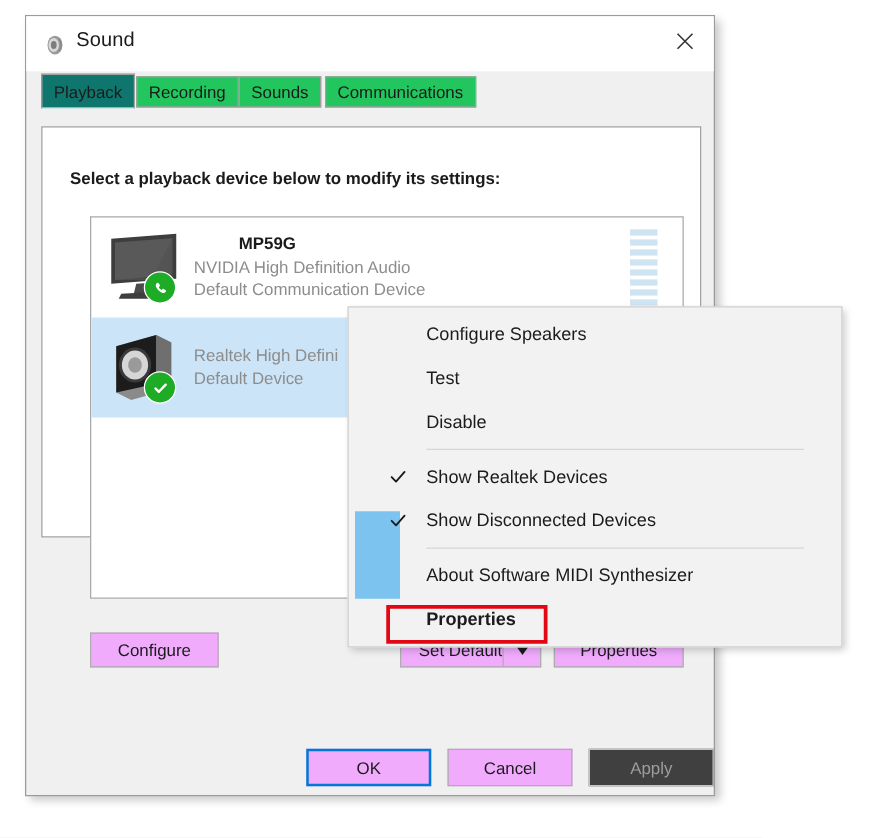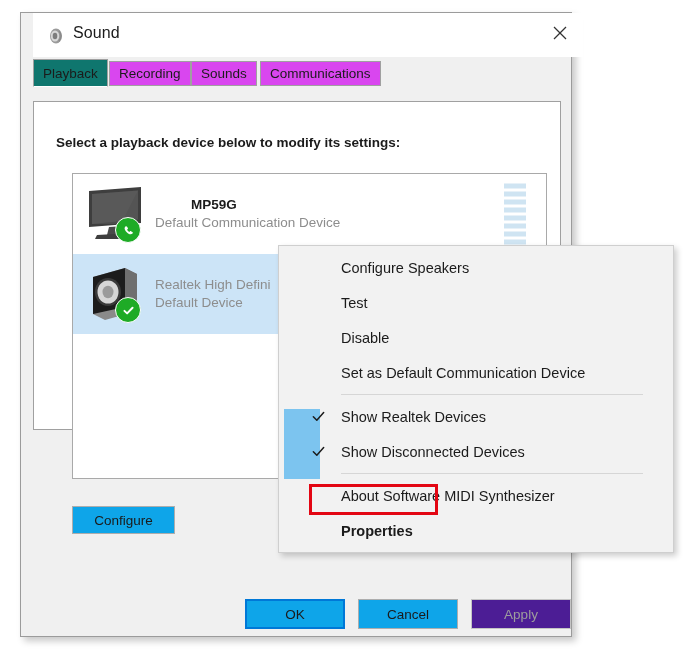--- a/index.html
+++ b/index.html
@@ -24,21 +24,21 @@
     height: 625px;
     background: #f0f0f0;
     border: 1px solid #9b9b9b;
     box-sizing: border-box;
     box-shadow: 4px 4px 7px rgba(0,0,0,0.22);
   }
 
   
   #titlebar {
     position: absolute;
-    left: 12px; top: 0;
+    left: 0; top: 0;
     width: 100%;
     height: 44px;
     background: #ffffff;
   }
   #title-icon {
     position: absolute;
     left: 14px;
     top: 14px;
     width: 18px;
     height: 18px;
@@ -71,21 +71,21 @@
     top: 46px;
     right: 12px;
     height: 27px;
   }
   .tab {
     position: absolute;
     top: 2px;
     height: 25px;
     box-sizing: border-box;
     border: 1px solid #a0a0a0;
-    background: #d946ef;
+    background: #22c55e;
     font-size: 13.5px;
     color: #1b1b1b;
     display: flex;
     align-items: center;
     justify-content: center;
     padding: 0 9px;
     cursor: default;
   }
   .tab.active {
     top: 0;
@@ -185,30 +185,30 @@
   .vu-seg {
     height: 5px;
     width: 100%;
     background: #cfe4f2;
   }
 
   
   .btn {
     box-sizing: border-box;
     border: 1px solid #adadad;
-    background: #0ea5e9;
+    background: #f0abfc;
     font-size: 13.5px;
     color: #1b1b1b;
     display: flex;
     align-items: center;
     justify-content: center;
     cursor: default;
     user-select: none;
   }
-  .btn.disabled { color: #9d9d9d; background: #4c1d95; border-color: #c4c4c4; }
+  .btn.disabled { color: #9d9d9d; background: #404040; border-color: #c4c4c4; }
   .btn.focus { border: 2px solid #0078d7; }
 
   #configure-button {
     position: absolute;
     left: 38px;
     top: 404px;
     width: 103px;
     height: 28px;
   }
   #set-default-button {
@@ -374,20 +374,21 @@
             <polygon points="16,52 52,50 54,56 14,56" fill="#3e3e3e"></polygon>
           </svg>
           <div class="badge">
             <svg viewBox="0 0 16 16" width="13" height="13">
               <path d="M4.2 3.1c.7-.7 1.6-.5 2 .2l1 1.7c.3.6.2 1-.3 1.4l-.7.5c.5 1.3 1.6 2.4 2.9 2.9l.5-.7c.4-.5.8-.6 1.4-.3l1.7 1c.7.4.9 1.3.2 2-1 1-2.3 1.2-3.6.7C7 11.7 4.3 9 3.5 6.7 3 5.4 3.2 4.1 4.2 3.1z" fill="#ffffff"></path>
             </svg>
           </div>
         </div>
         <div class="device-text">
           <div class="device-name">MP59G</div>
+          <div class="device-sub">NVIDIA High Definition Audio</div>
           <div class="device-sub">Default Communication Device</div>
         </div>
         <div class="vu-meter">
           <div class="vu-seg"></div>
             <div class="vu-seg"></div>
             <div class="vu-seg"></div>
             <div class="vu-seg"></div>
           <div class="vu-seg"></div>
             <div class="vu-seg"></div>
             <div class="vu-seg"></div>
@@ -466,23 +467,20 @@
 
   <div class="menu-item">
     <span>Configure Speakers</span>
   </div>
   <div class="menu-item">
     <span>Test</span>
   </div>
   <div class="menu-item">
     <span>Disable</span>
   </div>
-  <div class="menu-item">
-    <span>Set as Default Communication Device</span>
-  </div>
 
   <div class="menu-sep"></div>
 
   <div class="menu-item">
     <span class="check-mark">
       <svg viewBox="0 0 16 16" width="15" height="15">
         <path d="M2.5 8.2 L6.2 12 L13.5 3.8" stroke="#1b1b1b" stroke-width="1.6" fill="none" stroke-linecap="round" stroke-linejoin="round"></path>
       </svg>
     </span>
     <span>Show Realtek Devices</span>

